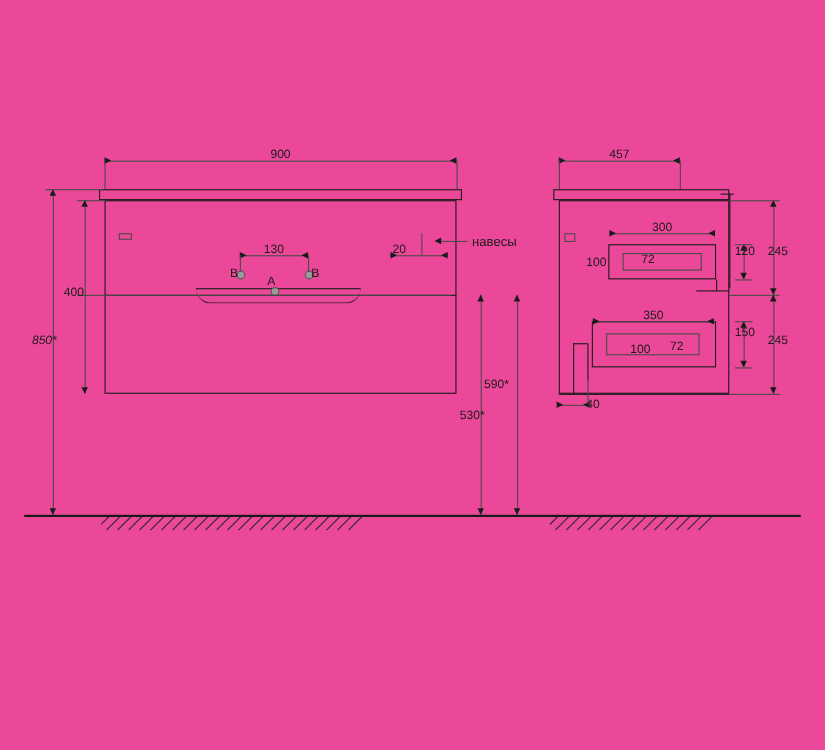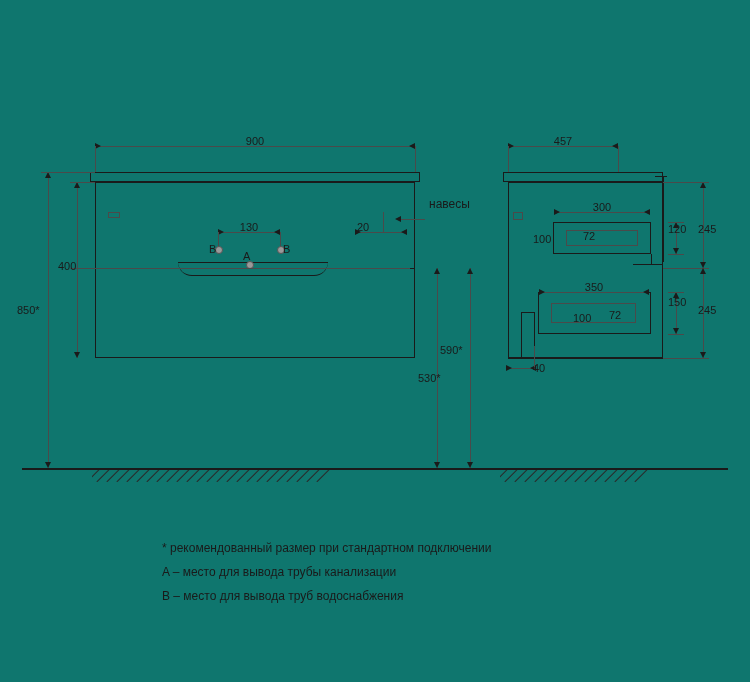--- a/index.html
+++ b/index.html
@@ -7,21 +7,21 @@
     padding: 0;
     background: #ffffff;
   }
   body {
     font-family: "Liberation Sans", sans-serif;
   }
   #sheet {
     position: relative;
     width: 750px;
     height: 682px;
-    background: #0f766e;
+    background: #ec4899;
     overflow: hidden;
   }
   .ln {
     position: absolute;
     background: #1a1a1a;
   }
   .h { height: 1px; }
   .v { width: 1px; }
   .dim { background: #4a4a4a; }
   .lbl {
@@ -131,34 +131,34 @@
   <div class="lbl" style="left:243px; top:251px;">A</div>
 
   <div class="ln h dim" style="left:355px; top:232px; width:52px;"></div>
   <div class="arr r" style="left:355px; top:229px;"></div>
   <div class="arr l" style="left:401px; top:229px;"></div>
   <div class="ln v dim" style="left:383px; top:212px; height:20px;"></div>
   <div class="lbl c" style="left:363px; top:222px;">20</div>
 
   <div class="ln h dim" style="left:397px; top:219px; width:28px;"></div>
   <div class="arr l" style="left:395px; top:216px;"></div>
-  <div class="lbl" style="left:429px; top:198px; font-size:12px;">навесы</div>
+  <div class="lbl" style="left:429px; top:214px; font-size:12px;">навесы</div>
 
   <div class="ln v dim" style="left:77px; top:182px; height:176px;"></div>
   <div class="arrv u" style="left:74px; top:182px;"></div>
   <div class="arrv d" style="left:74px; top:352px;"></div>
   <div class="ln h dim" style="left:70px; top:182px; width:25px;"></div>
   <div class="ln h dim" style="left:70px; top:268px; width:340px;"></div>
   <div class="lbl" style="left:58px; top:261px;">400</div>
 
   <div class="ln v dim" style="left:48px; top:172px; height:296px;"></div>
   <div class="arrv u" style="left:45px; top:172px;"></div>
   <div class="arrv d" style="left:45px; top:462px;"></div>
   <div class="ln h dim" style="left:41px; top:172px; width:54px;"></div>
-  <div class="lbl" style="left:17px; top:305px;">850*</div>
+  <div class="lbl" style="left:29px; top:305px;font-style:italic;">850*</div>
 
   <div class="ln v dim" style="left:470px; top:268px; height:200px;"></div>
   <div class="arrv u" style="left:467px; top:268px;"></div>
   <div class="arrv d" style="left:467px; top:462px;"></div>
   <div class="lbl" style="left:440px; top:345px;">590*</div>
 
   <div class="ln v dim" style="left:437px; top:268px; height:200px;"></div>
   <div class="arrv u" style="left:434px; top:268px;"></div>
   <div class="arrv d" style="left:434px; top:462px;"></div>
   <div class="lbl" style="left:418px; top:373px;">530*</div>
@@ -285,17 +285,14 @@
     <i style="left:80px"></i>
       <i style="left:90px"></i>
       <i style="left:100px"></i>
       <i style="left:110px"></i>
     <i style="left:120px"></i>
       <i style="left:130px"></i>
       <i style="left:140px"></i>
       <i style="left:150px"></i>
   </div>
 
-  <div class="note" style="left:162px; top:542px;">* рекомендованный размер при стандартном подключении</div>
-  <div class="note" style="left:162px; top:566px;">A – место для вывода трубы канализации</div>
-  <div class="note" style="left:162px; top:590px;">B – место для вывода труб водоснабжения</div>
 
 </div>
 
 </body></html>

